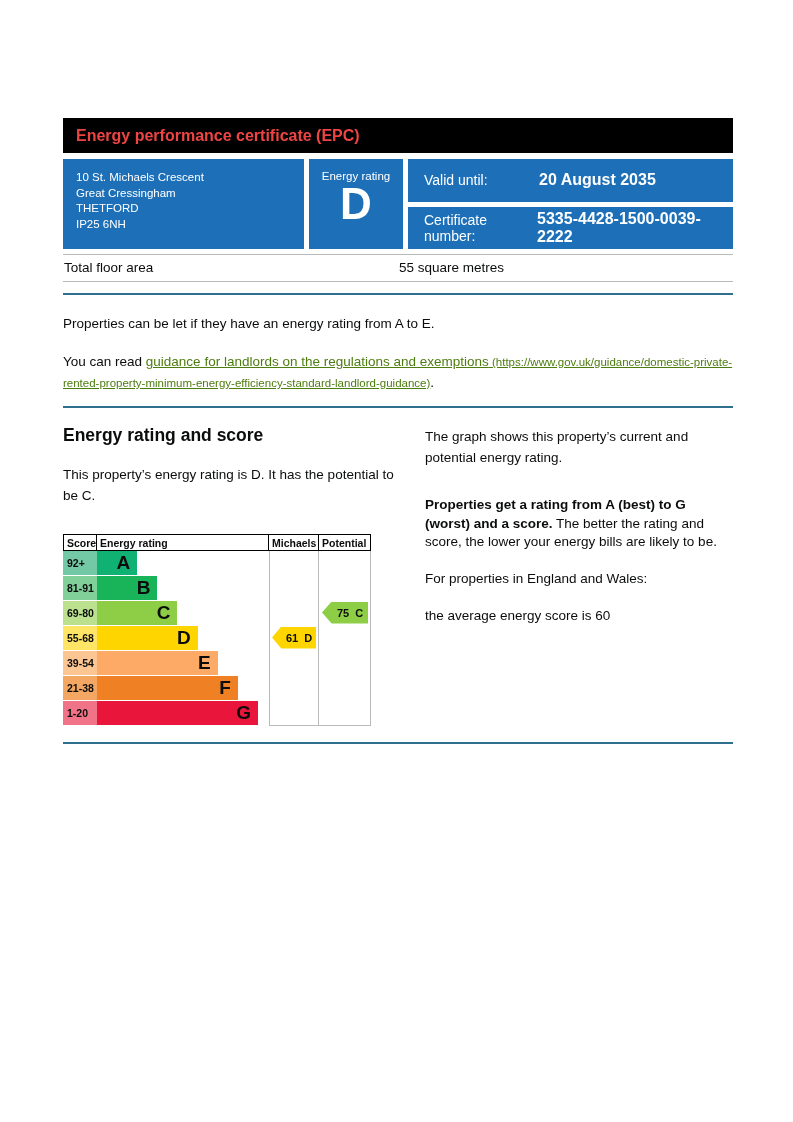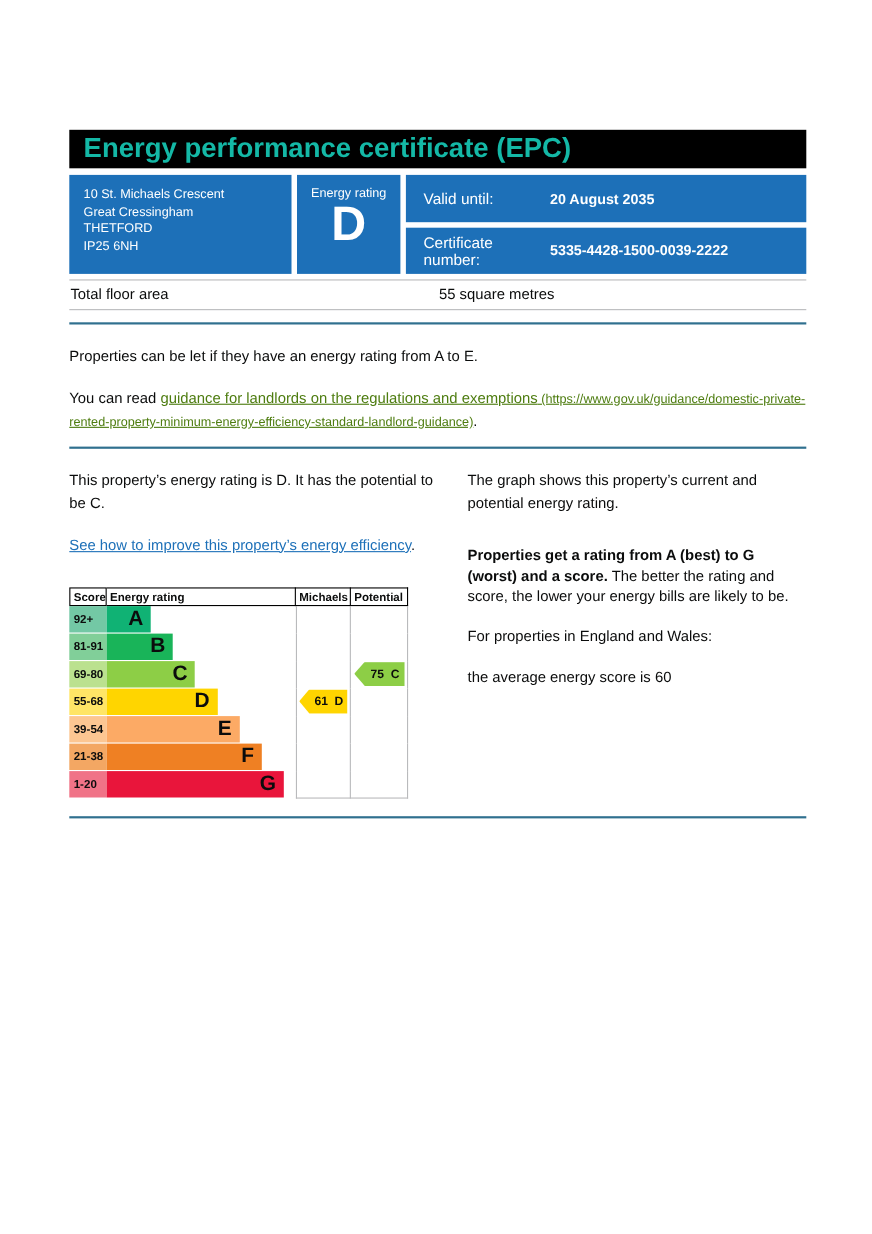--- a/index.html
+++ b/index.html
@@ -9,33 +9,33 @@
     font-family:"Liberation Sans", sans-serif; color:#0b0c0c;
     font-size:13.5px; overflow:hidden;
   }
   .doc { position:absolute; left:63px; top:118px; width:670px; }
 
   
   .header-bar {
     height:35px; display:flex; align-items:center;
     padding-left:13px; margin-bottom:6px;
   }
-  .header-bar h1 { color:#14b8a6; font-size:25px; font-weight:bold; }
+  .header-bar h1 { color:#ef4444; font-size:16px; font-weight:bold; }
 
   
   .summary { display:flex; gap:5px; height:90px; margin-bottom:5px; }
   .summary .box { color:#fff; }
-  .address-box { width:202px; padding:11px 13px; font-size:11.5px; line-height:1.35; }
+  .address-box { width:241px; padding:11px 13px; font-size:11.5px; line-height:1.35; }
   .rating-box { width:94px; text-align:center; padding-top:11px; }
   .rating-box .lbl { font-size:11.5px; display:block; margin-bottom:1px; }
   .rating-box .big { font-size:44px; font-weight:bold; line-height:0.95; display:block; }
   .validity { flex:1; display:flex; flex-direction:column; gap:5px; }
   .validity .vrow { flex:1; display:flex; align-items:center; padding-left:16px; }
   .validity .vlabel { width:115px; font-size:14px; color:#fff; }
-  .validity .vvalue { font-size:13px; font-weight:bold; color:#fff;text-align:right; }
+  .validity .vvalue { font-size:16px; font-weight:bold; color:#fff; }
 
   
   .facts { }
   .fact-row {
     display:grid; grid-template-columns:335px 1fr;
     border-top:1px solid #b9babc; padding:5px 0 6px 1px; min-height:25px;
     align-items:center;
   }
   .fact-row:last-child { border-bottom:1px solid #b9babc; }
 
@@ -133,22 +133,22 @@
 
   <section class="rules">
     <p class="p1">Properties can be let if they have an energy rating from A to E.</p>
     <p class="p2"><span>You can read </span><a class="link" style="color: #4d7c0f;"><span>guidance for landlords on the regulations and exemptions</span><span class="url-small"> (https://www.gov.uk/guidance/domestic-private-rented-property-minimum-energy-efficiency-standard-landlord-guidance)</span></a><span>.</span></p>
   </section>
 
   <div class="rule-blue rule-2" style="background-color: rgb(48, 112, 143);"></div>
 
   <div class="cols">
     <div class="col-left">
+      <h2>Energy rating and score</h2>
       <p class="p1">This property’s energy rating is D. It has the potential to be C.</p>
-      <p class="improve"><a class="link" style="color: rgb(29, 112, 184);">See how to improve this property’s energy efficiency</a><span>.</span></p>
 
       <div class="epc-chart">
         <div class="chart-hdr">
           <div>Score</div>
           <div>Energy rating</div>
           <div>Michaels</div>
           <div>Potential</div>
         </div>
         <div class="chart-body">
 

